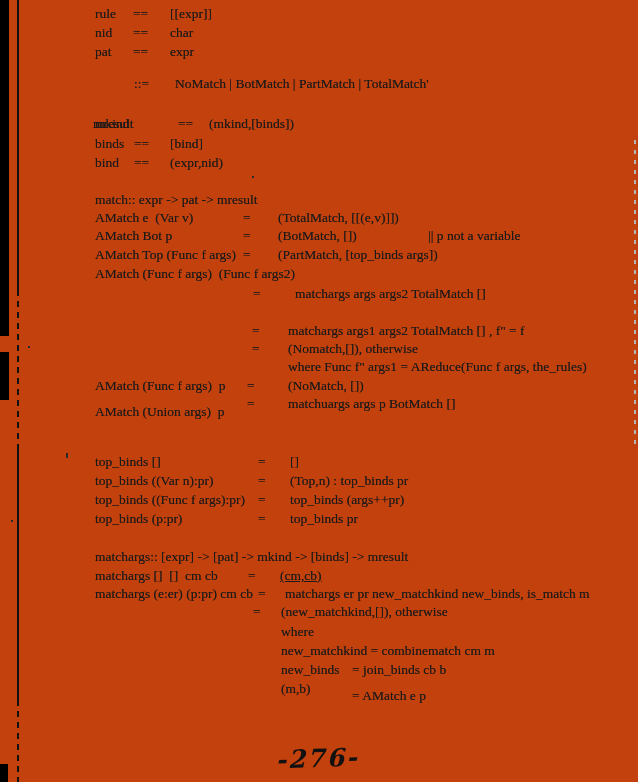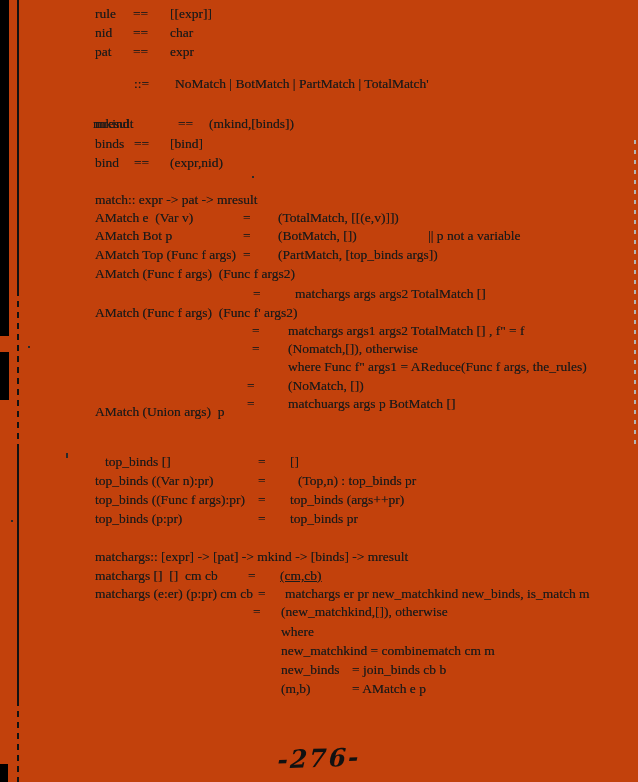--- a/index.html
+++ b/index.html
@@ -132,54 +132,52 @@
           <span class="seg" style="left: 243px;">=</span>
           <span class="seg" style="left: 278px;">(PartMatch, [top_binds args])</span>
         </div>
         <div class="line" style="top: 266px;">
           <span class="seg" style="left: 95px;">AMatch (Func f args)  (Func f args2)</span>
         </div>
         <div class="line" style="top: 286px;">
           <span class="seg" style="left: 253px;">=</span>
           <span class="seg" style="left: 295px;">matchargs args args2 TotalMatch []</span>
         </div>
-        <div class="line" style="top: 305px;">
-          <span class="seg" style="left: 95px;">AMatch (Func f args)  (Func f' args2)</span>
-        </div>
         <div class="line" style="top: 323px;">
           <span class="seg" style="left: 252px;">=</span>
           <span class="seg" style="left: 288px;">matchargs args1 args2 TotalMatch [] , f" = f</span>
         </div>
         <div class="line" style="top: 341px;">
           <span class="seg" style="left: 252px;">=</span>
           <span class="seg" style="left: 288px;">(Nomatch,[]), otherwise</span>
         </div>
         <div class="line" style="top: 359px;">
           <span class="seg" style="left: 288px;">where Func f" args1 = AReduce(Func f args, the_rules)</span>
         </div>
         <div class="line" style="top: 378px;">
+          <span class="seg" style="left: 95px;">AMatch (Func f args)  p</span>
           <span class="seg" style="left: 247px;">=</span>
           <span class="seg" style="left: 288px;">(NoMatch, [])</span>
         </div>
         <div class="line" style="top: 396px;">
           <span class="seg" style="left: 95px; margin-top: 8px;">AMatch (Union args)  p</span>
           <span class="seg" style="left: 247px;">=</span>
           <span class="seg" style="left: 288px;">matchuargs args p BotMatch []</span>
         </div>
       </div>
       <div class="section">
         <div class="line" style="top: 454px;">
-          <span class="seg" style="left: 95px; margin-left: 10px;">top_binds []</span>
+          <span class="seg" style="left: 95px;">top_binds []</span>
           <span class="seg" style="left: 258px;">=</span>
           <span class="seg" style="left: 290px;">[]</span>
         </div>
         <div class="line" style="top: 473px;">
           <span class="seg" style="left: 95px;">top_binds ((Var n):pr)</span>
           <span class="seg" style="left: 258px;">=</span>
-          <span class="seg" style="left: 290px; margin-left: 8px;">(Top,n) : top_binds pr</span>
+          <span class="seg" style="left: 290px;">(Top,n) : top_binds pr</span>
         </div>
         <div class="line" style="top: 492px;">
           <span class="seg" style="left: 95px;">top_binds ((Func f args):pr)</span>
           <span class="seg" style="left: 258px;">=</span>
           <span class="seg" style="left: 290px;">top_binds (args++pr)</span>
         </div>
         <div class="line" style="top: 511px;">
           <span class="seg" style="left: 95px;">top_binds (p:pr)</span>
           <span class="seg" style="left: 258px;">=</span>
           <span class="seg" style="left: 290px;">top_binds pr</span>
@@ -208,20 +206,20 @@
         </div>
         <div class="line" style="top: 624px;">
           <span class="seg" style="left: 281px;">where</span>
         </div>
         <div class="line" style="top: 662px;">
           <span class="seg" style="left: 281px;">new_binds</span>
           <span class="seg" style="left: 352px;">= join_binds cb b</span>
         </div>
         <div class="line" style="top: 681px;">
           <span class="seg" style="left: 281px;">(m,b)</span>
-          <span class="seg" style="left: 352px;">= AMatch e p</span>
+          <span class="seg" style="left: 352px; margin-top: 7px;">= AMatch e p</span>
         </div>
       </div>
     </div>
 
   <div class="pagenum">-276-</div>
 
 </div>
 
 </body></html>

